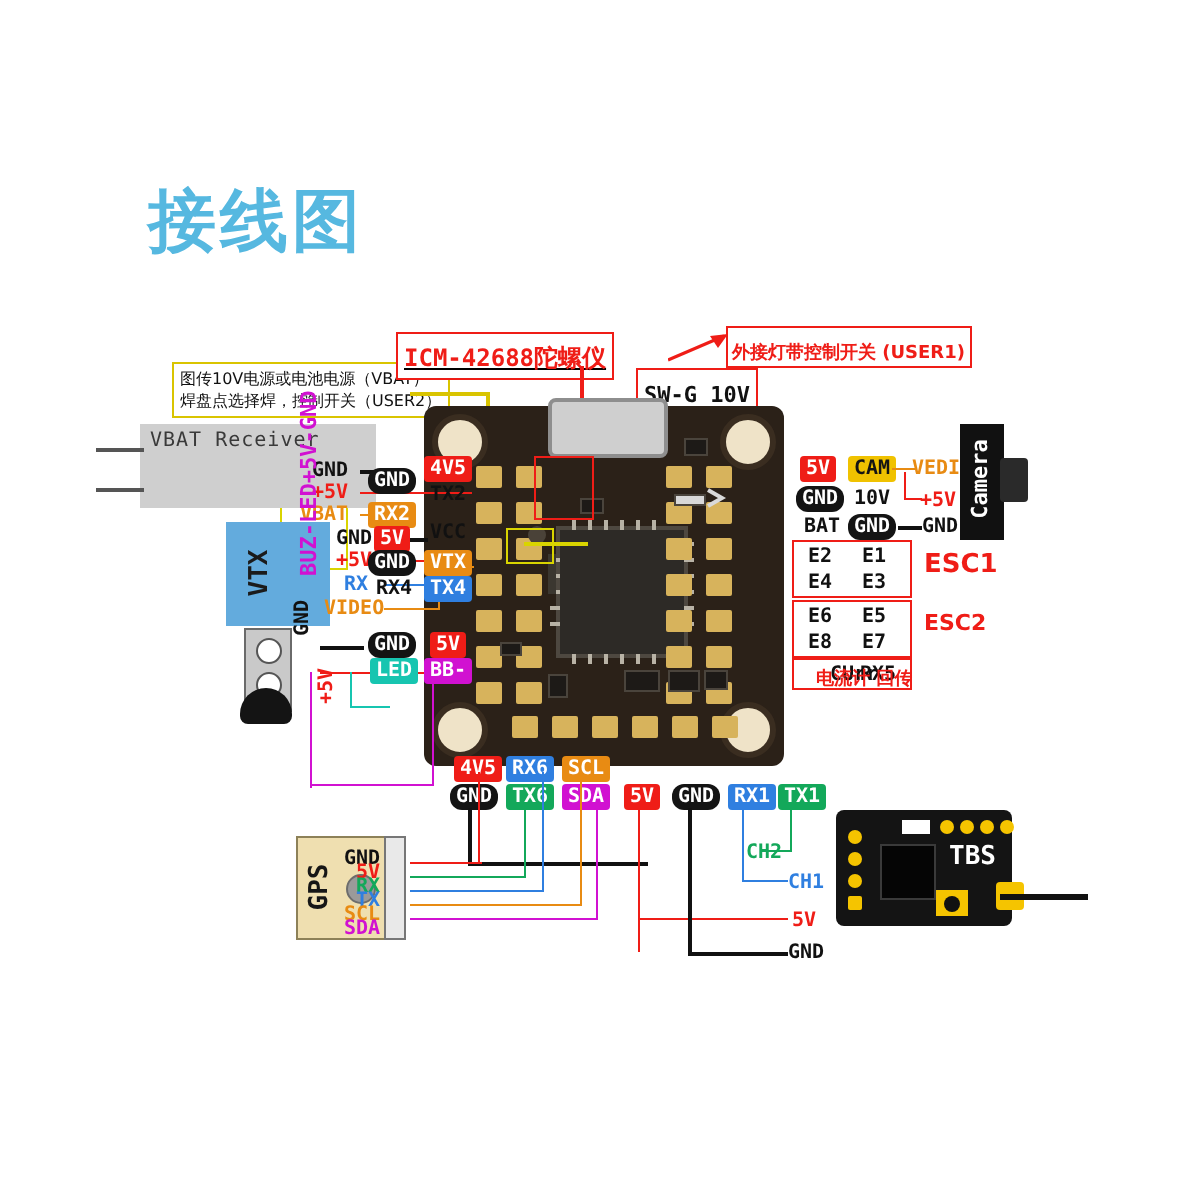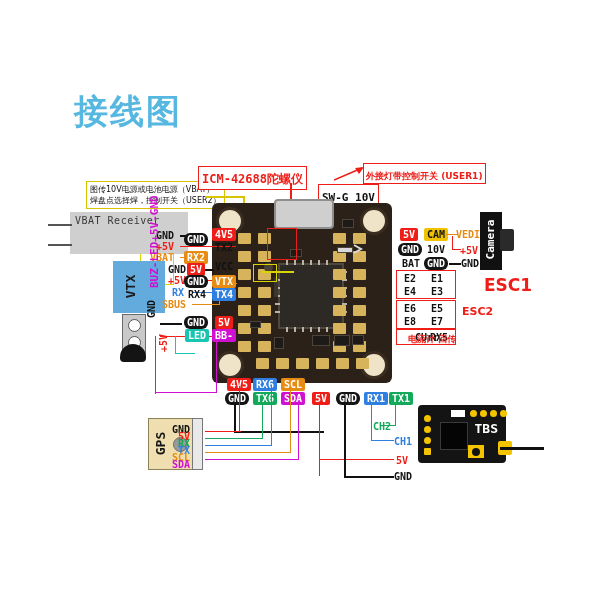--- a/index.html
+++ b/index.html
@@ -69,29 +69,29 @@
   #tbs .gpad{position:absolute;width:7px;height:7px;border-radius:50%;background:#f5c400;}
   #tbs .sq{position:absolute;right:22px;bottom:5px;width:16px;height:13px;background:#f5c400;}
   #tbs .sq i{position:absolute;left:4px;top:3px;width:8px;height:8px;border-radius:50%;
      background:#111;}
   #tbs-ant{left:500px;top:447px;width:44px;height:3px;background:#111;}
   #tbs-ant-c{left:498px;top:441px;width:14px;height:14px;background:#f5c400;border-radius:2px;}
   
   #note-vbat{left:86px;top:181px;border:1px solid #d9c400;background:#fff;
      padding:2px 3px;line-height:11px;}
   #note-vbat div{font-size:8px;color:#111;white-space:nowrap;}
-  #note-icm{left:198px;top:166px;border:1px solid #ef1d17;background:#fff;padding:1px 3px;}
+  #note-icm{left:198px;top:166px;border:1px solid #ef1d17;background:#fff;padding:1px 3px;text-decoration:underline;}
   #note-icm span{font-size:12px;font-weight:700;color:#ef1d17;white-space:nowrap;
      font-family:"DejaVu Sans Mono","Liberation Mono",monospace;}
   #note-sw{left:318px;top:184px;border:1px solid #ef1d17;background:#fff;padding:1px 3px;}
   #note-sw span{font-size:11px;font-weight:700;color:#111;white-space:nowrap;
      font-family:"DejaVu Sans Mono","Liberation Mono",monospace;}
   #note-user1{left:363px;top:163px;border:1px solid #ef1d17;background:#fff;padding:0 2px;}
   #note-user1 span{font-size:9px;font-weight:700;color:#ef1d17;white-space:nowrap;}
-  #esc1-lab{left:462px;top:275px;font-size:17px;font-weight:700;color:#ef1d17;margin-left:22px;}
+  #esc1-lab{left:462px;top:275px;font-size:13px;font-weight:700;color:#ef1d17;}
   #esc2-lab{left:462px;top:305px;font-size:11px;font-weight:700;color:#ef1d17;}
   #curr-note{left:408px;top:333px;font-size:9px;font-weight:700;color:#ef1d17;white-space:nowrap;}
   
   #pcb{left:212px;top:203px;width:180px;height:180px;background:#2b2118;
        border-radius:6px;}
   .hole{position:absolute;width:22px;height:22px;border-radius:50%;
         background:#efe3c8;border:3px solid #3a2d20;}
   .chip{position:absolute;background:#1d1a17;border:1px solid #4a443c;}
   .gpad{position:absolute;background:#d7b35c;border-radius:1px;}
   #usb{position:absolute;left:62px;top:-4px;width:56px;height:26px;background:#cfcfcf;
@@ -240,21 +240,21 @@
 <div class="abs" style="left:180px;top:235px;width:22px;height:1.6px;background:#111;"></div>
 <div class="abs" style="left:180px;top:246px;width:56px;height:1.4px;background:#ef1d17;"></div>
 <div class="abs" style="left:180px;top:257px;width:22px;height:1.4px;background:#e88b13;"></div>
 
 <div class="abs" id="vtx-box">
   <span>VTX</span>
 </div>
 <div class="abs wlab c-black" style="left:168px;top:264px;">GND</div>
 <div class="abs wlab c-red" style="left:168px;top:275px;">+5V</div>
 <div class="abs wlab c-blue" style="left:172px;top:287px;">RX</div>
-<div class="abs wlab c-orange" style="left:162px;top:299px;">SBUS</div>
+<div class="abs wlab c-orange" style="left:162px;top:299px;">VIDEO</div>
 
 <div class="abs" style="left:192px;top:269px;width:22px;height:1.6px;background:#111;"></div>
 <div class="abs" style="left:192px;top:280px;width:30px;height:1.4px;background:#ef1d17;"></div>
 <div class="abs" style="left:192px;top:292px;width:38px;height:1.4px;background:#2f7fe0;"></div>
 <div class="abs" style="left:192px;top:304px;width:28px;height:1.4px;background:#e88b13;"></div>
 <div class="abs" style="left:219px;top:283px;width:1.4px;height:22px;background:#e88b13;"></div>
 <div class="abs" style="left:219px;top:283px;width:18px;height:1.4px;background:#e88b13;"></div>
 
 <div class="abs" id="buzzer">
   <div class="h" style="top:4px;"></div>

